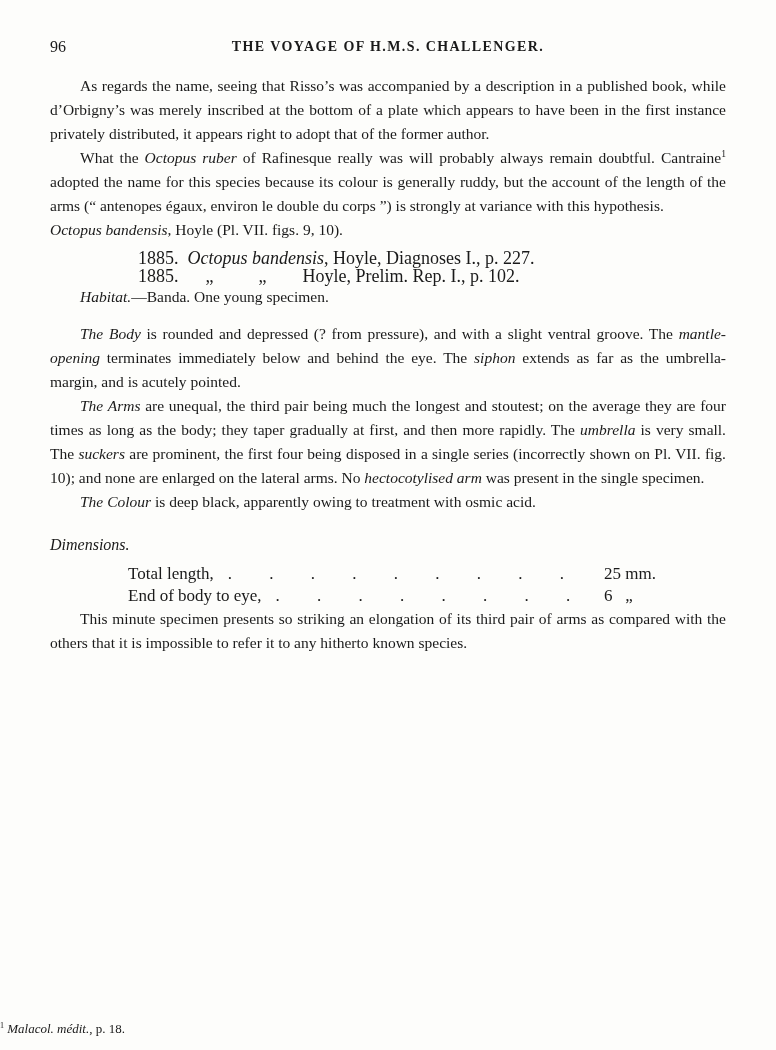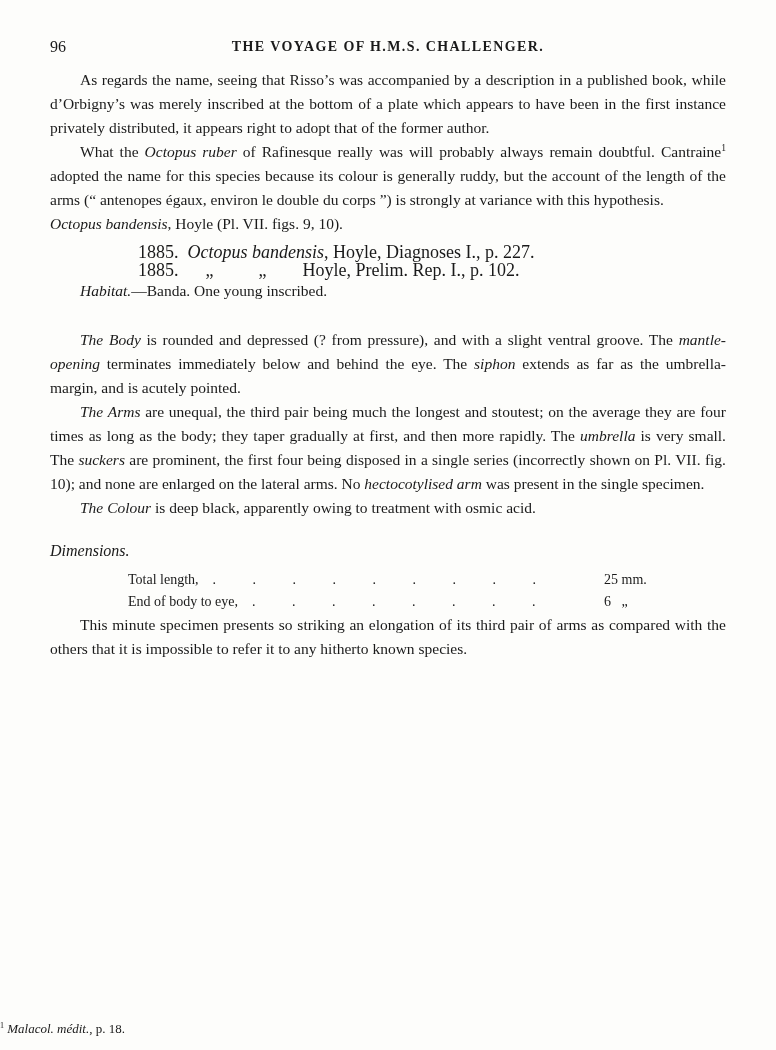--- a/index.html
+++ b/index.html
@@ -10,21 +10,21 @@
     width: 776px;
     height: 1050px;
     background: #fdfdfb;
     padding: 38px 50px 0 50px;
     box-sizing: border-box;
     font-family: "Liberation Serif", "DejaVu Serif", serif;
     color: #1a1a1a;
     overflow: hidden;
   }
 
-  .page-header { position: relative; height: 22px; margin-bottom: 8px; }
+  .page-header { position: relative; height: 22px; margin-bottom: 14px; }
   .page-number { position: absolute; left: 0; top: 0; font-size: 16px; }
   .running-header {
     position: absolute; left: 0; right: 0; top: 1px;
     text-align: center;
     font-size: 14px; font-weight: 700; letter-spacing: 1.4px;
   }
 
   .body-text p {
     margin: 0;
     font-size: 15.5px;
@@ -43,30 +43,30 @@
   }
 
   .synonymy {
     margin: 7px 0 0 88px;
     font-size: 18px;
     line-height: 18px;
   }
   .synonymy .cite-line { white-space: pre; }
 
   .habitat { margin-top: 15px; }
-  .description { margin-top: 25px; }
+  .description { margin-top: 13px; }
 
   .dimensions-title {
     margin-top: 22px;
     font-size: 16px;
     font-style: italic;
   }
 
   .dim-table { margin: 9px 0 0 78px; width: 548px; }
-  .dim-row { display: flex; align-items: baseline; font-size: 14px; line-height: 22px; }
+  .dim-row { display: flex; align-items: baseline; font-size: 17px; line-height: 22px; }
   .dim-label { white-space: nowrap; padding-right: 14px; }
   .dim-leader { flex: 1; white-space: nowrap; overflow: hidden; word-spacing: 33px; }
   .dim-value { width: 72px; white-space: pre; padding-left: 4px; }
 
   .closing { margin-top: 17px; }
 
   .footnote {
     position: absolute; left: 0; right: 0; bottom: 13px;
     font-size: 13px;
   }
@@ -86,21 +86,21 @@
     <p class="indent">As regards the name, seeing that Risso’s was accompanied by a description in a published book, while d’Orbigny’s was merely inscribed at the bottom of a plate which appears to have been in the first instance privately distributed, it appears right to adopt that of the former author.</p>
     <p class="indent"><span>What the </span><em>Octopus ruber</em><span> of Rafinesque really was will probably always remain doubtful.  Cantraine</span><sup>1</sup><span> adopted the name for this species because its colour is generally ruddy, but the account of the length of the arms (“ antenopes égaux, environ le double du corps ”) is strongly at variance with this hypothesis.</span></p>
 
     <p class="species-heading"><em>Octopus bandensis</em><span>, Hoyle (Pl. VII. figs. 9, 10).</span></p>
 
     <div class="synonymy">
       <div class="cite-line"><span>1885.  </span><em>Octopus bandensis</em><span>, Hoyle, Diagnoses I., p. 227.</span></div>
       <div class="cite-line"><span>1885.      „          „        Hoyle, Prelim. Rep. I., p. 102.</span></div>
     </div>
 
-    <p class="indent habitat"><em>Habitat.</em><span>—Banda.  One young inscribed.</span></p>
+    <p class="indent habitat"><em>Habitat.</em><span>—Banda.  One young specimen.</span></p>
 
     <div class="description">
       <p class="indent"><em>The Body</em><span> is rounded and depressed (? from pressure), and with a slight ventral groove.  The </span><em>mantle-opening</em><span> terminates immediately below and behind the eye.  The </span><em>siphon</em><span> extends as far as the umbrella-margin, and is acutely pointed.</span></p>
       <p class="indent"><em>The Arms</em><span> are unequal, the third pair being much the longest and stoutest; on the average they are four times as long as the body; they taper gradually at first, and then more rapidly.  The </span><em>umbrella</em><span> is very small.  The </span><em>suckers</em><span> are prominent, the first four being disposed in a single series (incorrectly shown on Pl. VII. fig. 10); and none are enlarged on the lateral arms.  No </span><em>hectocotylised arm</em><span> was present in the single specimen.</span></p>
       <p class="indent"><em>The Colour</em><span> is deep black, apparently owing to treatment with osmic acid.</span></p>
     </div>
 
     <div class="dimensions-title">Dimensions.</div>
 
     <div class="dim-table">

